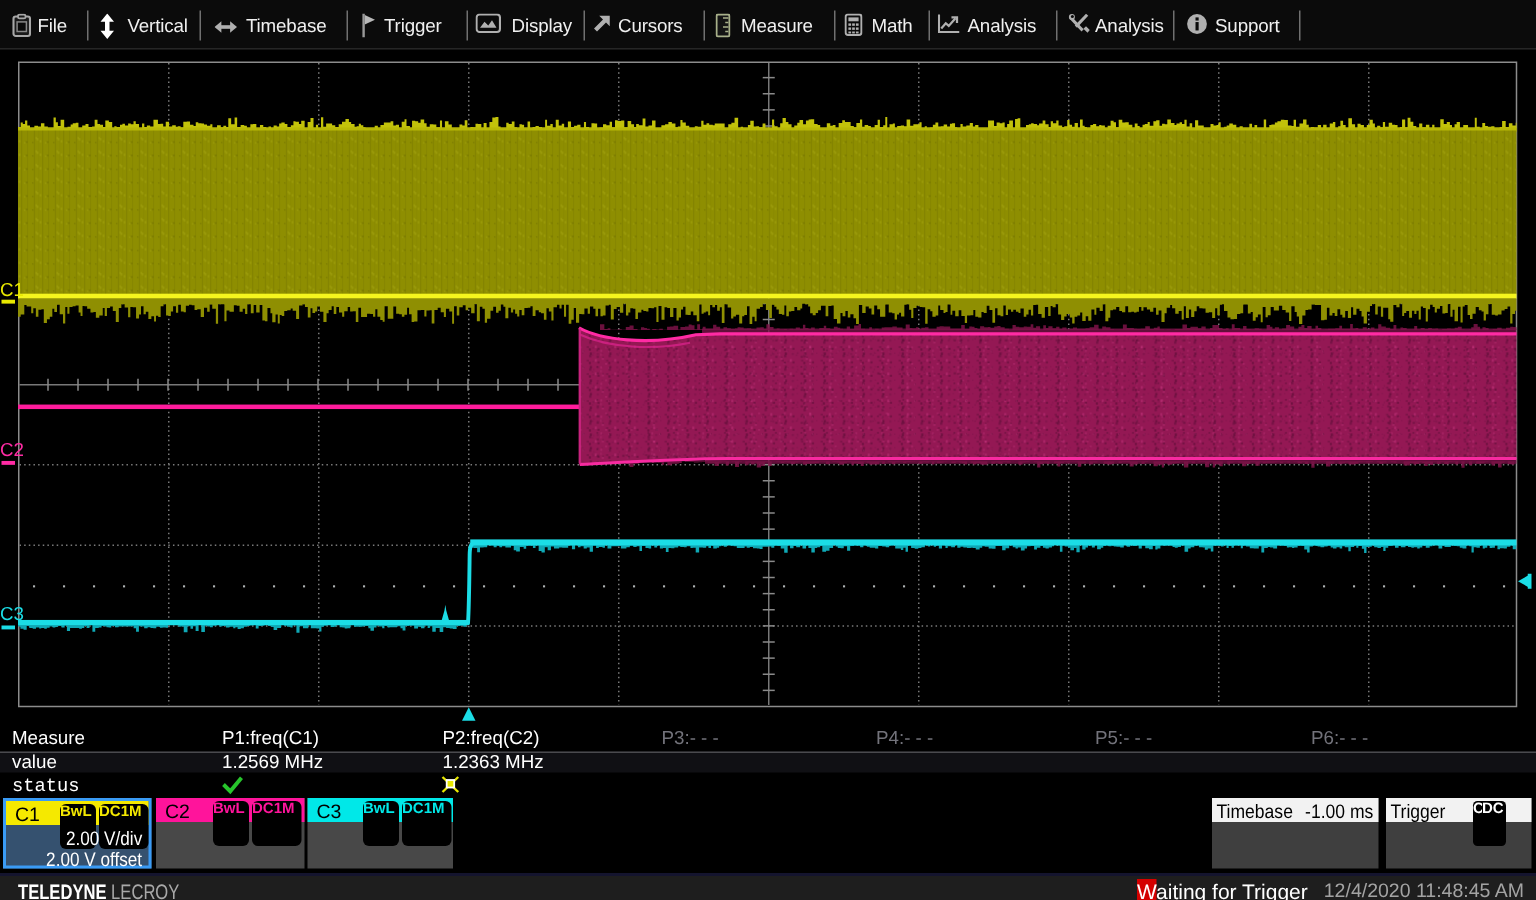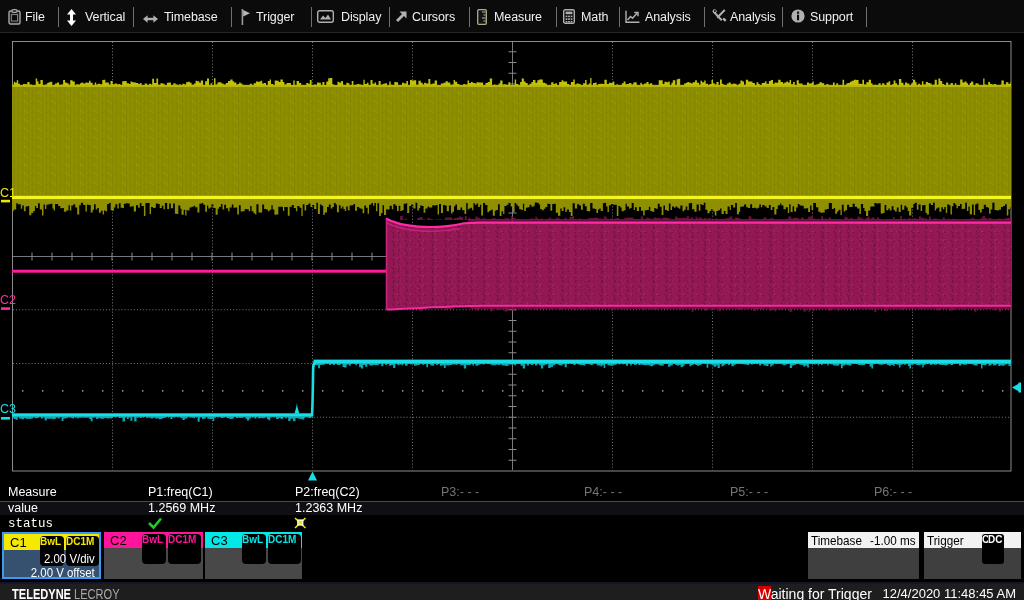--- a/index.html
+++ b/index.html
@@ -404,14 +404,14 @@
 <div class="chbox" style="left:924px;width:97px;background:#3f3f3f">
  <div class="chhead" style="background:#f2f2f2">
    <div style="position:absolute;left:3px;top:1px;font-size:13px;color:#000;transform:scaleX(0.9);transform-origin:0 50%">Trigger</div>
    <span class="badge" style="left:58px;width:17px;color:#fff;border-radius:3px">C3</span>
    <span class="badge" style="left:64px;width:16px;color:#fff;border-radius:3px">DC</span>
     </div>
 </div>
 <div id="botbar">
  <div style="position:absolute;left:12px;top:2px;font-size:14px;font-weight:700;color:#fff;letter-spacing:0;white-space:nowrap;transform:scaleX(0.79);transform-origin:0 50%">TELEDYNE <span style="color:#a9a9a9;font-weight:400">LECROY</span></div>
  <div style="position:absolute;left:758px;top:2px;font-size:14px;color:#fff;white-space:nowrap"><span style="background:#d40000">W</span>aiting for Trigger</div>
- <div style="position:absolute;right:8px;top:2px;font-size:13px;color:#ffffff;white-space:nowrap">12/4/2020 11:48:45 AM</div>
+ <div style="position:absolute;right:8px;top:2px;font-size:13px;color:#a3a3a3;white-space:nowrap">12/4/2020 11:48:45 AM</div>
 </div>
 
 </body></html>

